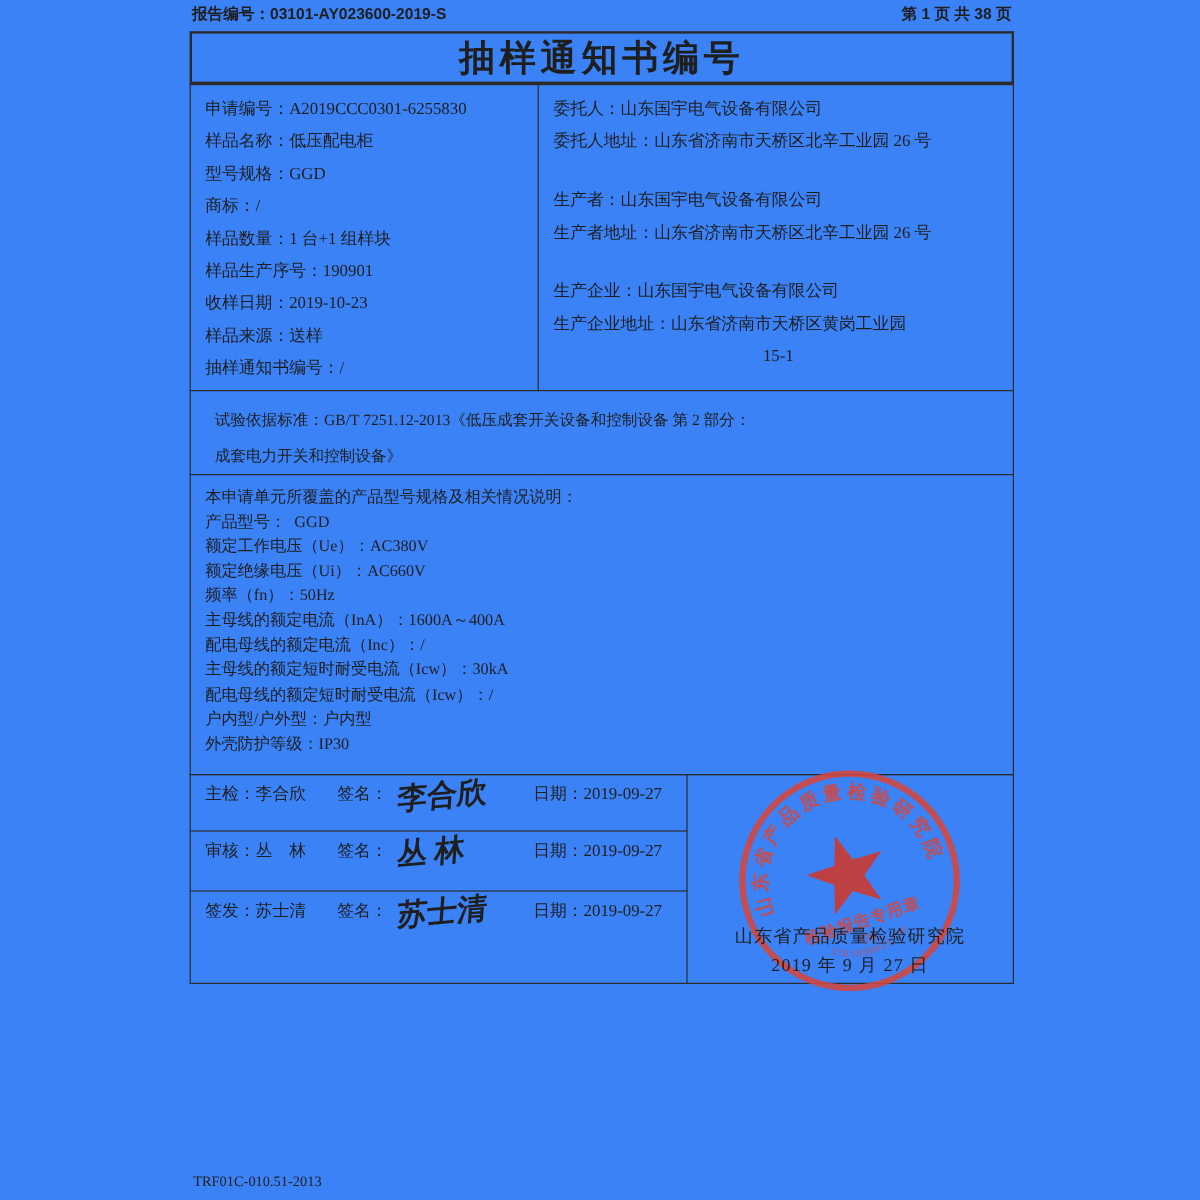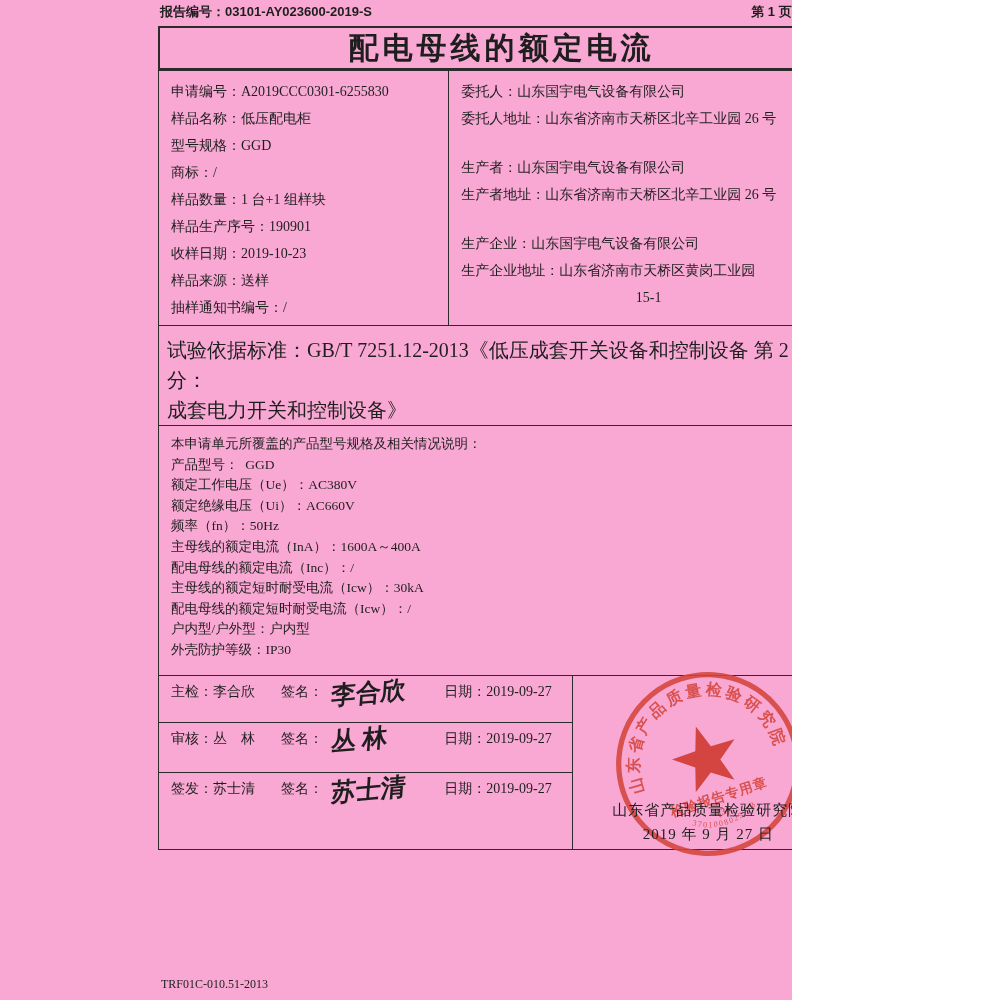--- a/index.html
+++ b/index.html
@@ -1,18 +1,18 @@
 <!DOCTYPE html>
 <html><head>
 <meta charset="utf-8">
 <style>
   * { box-sizing: border-box; }
   html,body { margin:0; padding:0; background:#ffffff; }
   .canvas {
-    position:relative; width:792px; height:1000px; background:#f9a8d4;
+    position:relative; width:1000px; height:1000px; background:#3b82f6;
     font-family:"Liberation Serif","DejaVu Serif",serif; color:#1e1e1e;
     overflow:hidden;
   }
   .doc { position:absolute; left:158px; top:3px; width:687px; }
 
   .doc-header {
     display:flex; justify-content:space-between; align-items:flex-start;
     font-family:"Liberation Sans","DejaVu Sans",sans-serif;
     font-size:13px; font-weight:bold; padding:0 2px;
   }
@@ -23,21 +23,21 @@
   }
 
   table { border-collapse:collapse; width:100%; table-layout:fixed; }
   td { border:1.5px solid #2b2b2b; vertical-align:top; padding:0; }
 
   .info-left  { width:42.3%; height:243px; padding:7px 8px 4px 12px; font-size:14px; line-height:27px; }
   .info-right { padding:7px 8px 4px 12px; font-size:14px; line-height:27px; }
   .party-group + .party-group { margin-top:22px; }
   .addr-cont { text-align:center; }
 
-  .standard-cell   { height:68px;  padding:9px 12px 0 8px; font-size:20px; line-height:30px; }
+  .standard-cell   { height:68px;  padding:9px 12px 0 20px; font-size:13px; line-height:30px; }
   .conclusion-cell { height:42px;  padding:10px 12px 0 12px; font-size:15px; }
   .specs-cell      { height:250px; padding:8px 12px 0 12px; font-size:13.5px; line-height:20.6px; }
   .spec-line { white-space:pre-wrap; }
 
   .sig-table { margin-top:-1.5px; }
   .sig-left { width:60.3%; padding:0 8px 0 12px; font-size:14px; }
   .sig-r1 { height:47px; } .sig-r2 { height:50px; } .sig-r3 { height:77px; }
   .sig-row-content { display:flex; align-items:center; height:100%; }
   .sig-label2 { margin-left:26px; }
   .sig-script {
@@ -72,21 +72,21 @@
 
 <div class="canvas">
   <div class="doc">
 
     <div class="doc-header">
       <span>报告编号：03101-AY023600-2019-S</span>
       <span>第 1 页  共 38 页</span>
     </div>
 
     <div class="title-box">
-      <span>配电母线的额定电流</span>
+      <span>抽样通知书编号</span>
     </div>
 
     <table>
       <tbody>
           <tr>
         <td class="info-left">
           <div>申请编号：A2019CCC0301-6255830</div>
           <div>样品名称：低压配电柜</div>
           <div>型号规格：GGD</div>
           <div>商标：/</div>

